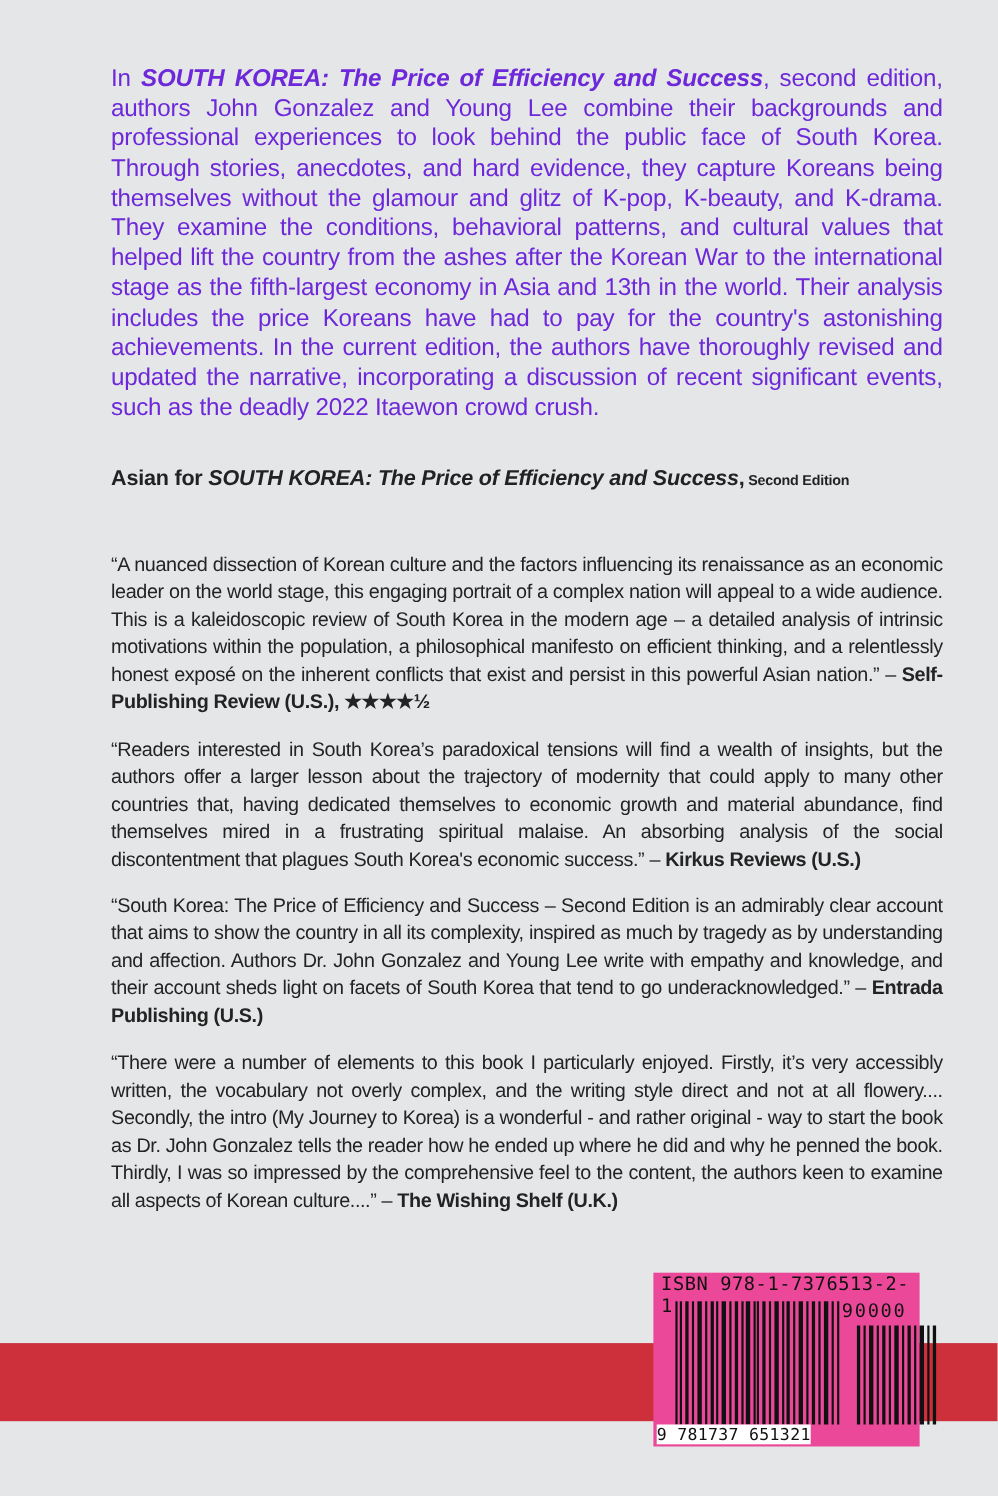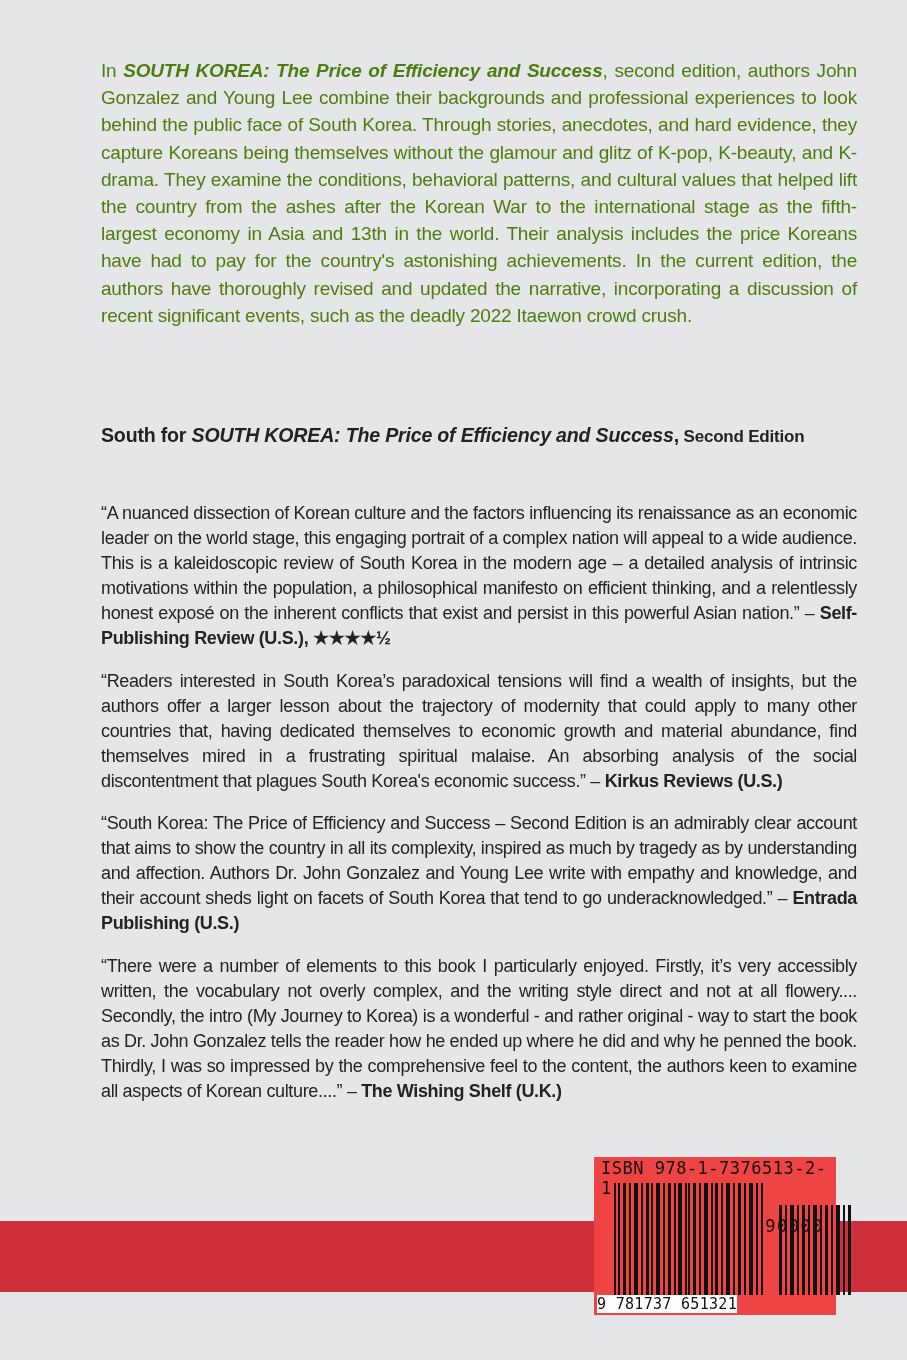--- a/index.html
+++ b/index.html
@@ -3,80 +3,80 @@
 <meta charset="utf-8">
 <style>
   * { box-sizing: border-box; margin: 0; padding: 0; }
   html, body { width: 907px; height: 1360px; background: #e5e6e8; overflow: hidden; }
   body { position: relative; font-family: "Liberation Sans", sans-serif; color: #1f1f1f; }
 
   .content { position: absolute; left: 101px; top: 57px; width: 756px; }
 
   .blurb {
     font-family: "Liberation Sans", sans-serif;
-    font-size: 19px;
+    font-size: 22px;
     line-height: 27.2px;
     text-align: justify;
     letter-spacing: -0.2px;
-    color: #4d7c0f;
+    color: #6d28d9;
   }
   .blurb .title-em { font-weight: bold; font-style: italic; }
 
   .praise-heading {
     position: absolute; left: 101px; top: 424px; width: 760px;
     font-size: 19.6px; font-weight: bold; color: #222; letter-spacing: -0.2px;
   }
   .praise-heading .title-em { font-style: italic; }
-  .praise-heading .edition { font-size: 17px; }
+  .praise-heading .edition { font-size: 13px; }
 
   .reviews { position: absolute; left: 101px; top: 484px; width: 756px; margin-top: 17px; }
   .review {
     font-size: 18px;
     line-height: 25.1px;
     text-align: justify;
     color: #232323;
     letter-spacing: -0.35px;
     margin-bottom: 17px;
   }
   .review .source { font-weight: bold; }
 
   .red-band {
     position: absolute; left: 0; top: 1221px; width: 907px; height: 71px;
     background: #cd2f3b;
   }
 
   .barcode-box {
     position: absolute; left: 594px; top: 1157px; width: 242px; height: 158px;
-    background: #ef4444;
+    background: #ec4899;
   }
   .isbn-text {
     position: absolute; left: 7px; top: 1px;
     font-family: "DejaVu Sans Mono", monospace; font-size: 17px; letter-spacing: 0.5px; color: #111;
   }
   .addon-text {
     position: absolute; right: 12px; top: 25px;
-    font-family: "DejaVu Sans Mono", monospace; font-size: 17px; letter-spacing: 1.5px; color: #111; margin-top: 34px;
+    font-family: "DejaVu Sans Mono", monospace; font-size: 17px; letter-spacing: 1.5px; color: #111;
   }
   .ean-digits {
     position: absolute; left: 3px; bottom: 2px;
     font-family: "DejaVu Sans Mono", monospace; font-size: 15px; letter-spacing: 0.3px; color: #111;
     background: #fff;
   }
   .bars-main { position: absolute; left: 20px; top: 26px; width: 152px; height: 112px; }
   .bars-addon { position: absolute; left: 185px; top: 48px; width: 75px; height: 90px; }
   .bar { position: absolute; top: 0; bottom: 0; background: #111; }
 </style>
 </head>
 <body>
 
 <div class="content">
   <p class="blurb"><span>In </span><span class="title-em">SOUTH KOREA: The Price of Efficiency and Success</span><span>, second edition, authors John Gonzalez and Young Lee combine their backgrounds and professional experiences to look behind the public face of South Korea. Through stories, anecdotes, and hard evidence, they capture Koreans being themselves without the glamour and glitz of K-pop, K-beauty, and K-drama. They examine the conditions, behavioral patterns, and cultural values that helped lift the country from the ashes after the Korean War to the international stage as the fifth-largest economy in Asia and 13th in the world. Their analysis includes the price Koreans have had to pay for the country's astonishing achievements. In the current edition, the authors have thoroughly revised and updated the narrative, incorporating a discussion of recent significant events, such as the deadly 2022 Itaewon crowd crush.</span></p>
 </div>
 
-<h2 class="praise-heading"><span>South for </span><span class="title-em">SOUTH KOREA: The Price of Efficiency and Success</span><span>,</span><span class="edition"> Second Edition</span></h2>
+<h2 class="praise-heading"><span>Asian for </span><span class="title-em">SOUTH KOREA: The Price of Efficiency and Success</span><span>,</span><span class="edition"> Second Edition</span></h2>
 
 <div class="reviews">
   <p class="review"><span>“A nuanced dissection of Korean culture and the factors influencing its renaissance as an economic leader on the world stage, this engaging portrait of a complex nation will appeal to a wide audience. This is a kaleidoscopic review of South Korea in the modern age – a detailed analysis of intrinsic motivations within the population, a philosophical manifesto on efficient thinking, and a relentlessly honest exposé on the inherent conflicts that exist and persist in this powerful Asian nation.” – </span><span class="source">Self-Publishing Review (U.S.), ★★★★½</span></p>
   <p class="review"><span>“Readers interested in South Korea’s paradoxical tensions will find a wealth of insights, but the authors offer a larger lesson about the trajectory of modernity that could apply to many other countries that, having dedicated themselves to economic growth and material abundance, find themselves mired in a frustrating spiritual malaise. An absorbing analysis of the social discontentment that plagues South Korea's economic success.” – </span><span class="source">Kirkus Reviews (U.S.)</span></p>
   <p class="review"><span>“South Korea: The Price of Efficiency and Success – Second Edition is an admirably clear account that aims to show the country in all its complexity, inspired as much by tragedy as by understanding and affection. Authors Dr. John Gonzalez and Young Lee write with empathy and knowledge, and their account sheds light on facets of South Korea that tend to go underacknowledged.” – </span><span class="source">Entrada Publishing (U.S.)</span></p>
   <p class="review"><span>“There were a number of elements to this book I particularly enjoyed. Firstly, it’s very accessibly written, the vocabulary not overly complex, and the writing style direct and not at all flowery.... Secondly, the intro (My Journey to Korea) is a wonderful - and rather original - way to start the book as Dr. John Gonzalez tells the reader how he ended up where he did and why he penned the book. Thirdly, I was so impressed by the comprehensive feel to the content, the authors keen to examine all aspects of Korean culture....” – </span><span class="source">The Wishing Shelf (U.K.)</span></p>
 </div>
 
 <div class="red-band"></div>
 

